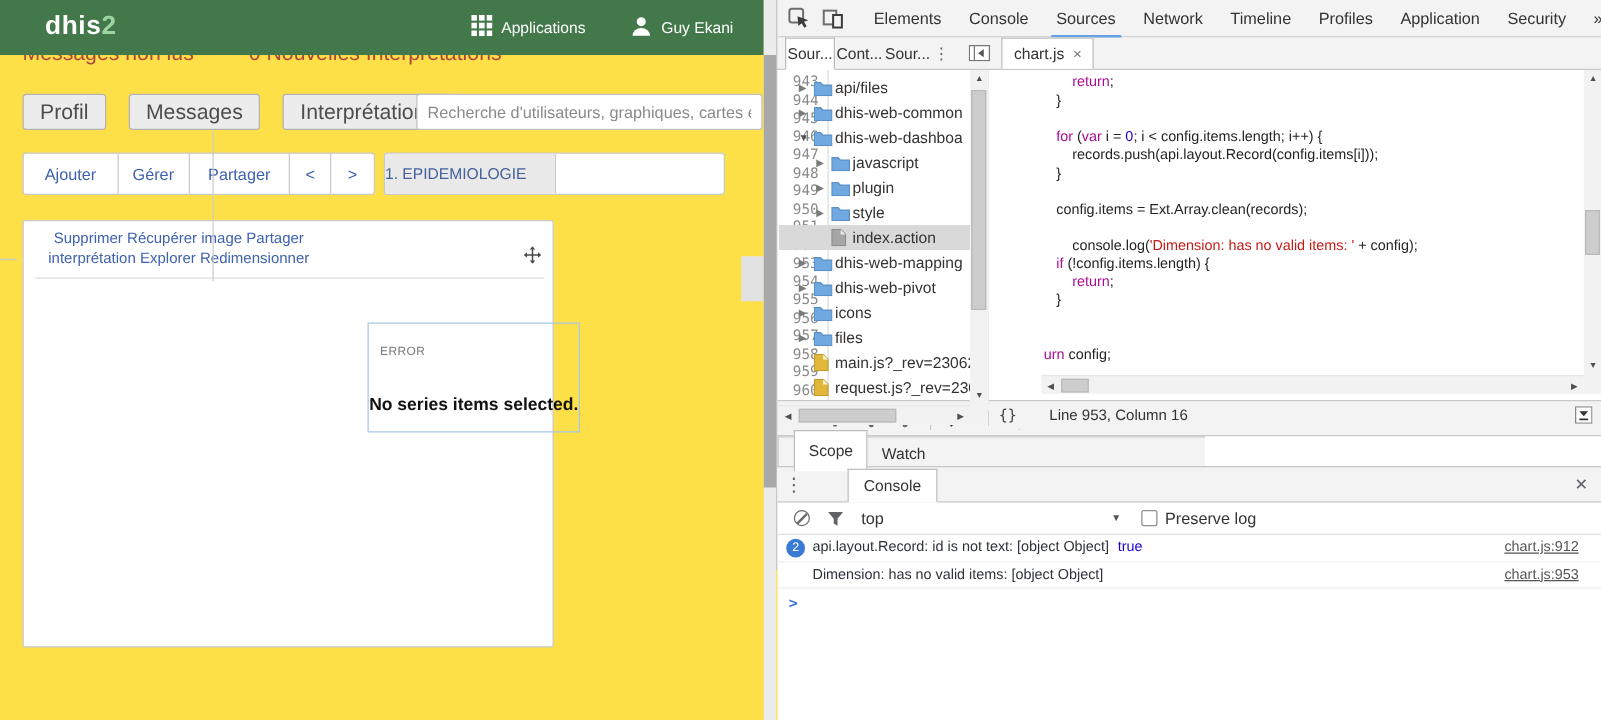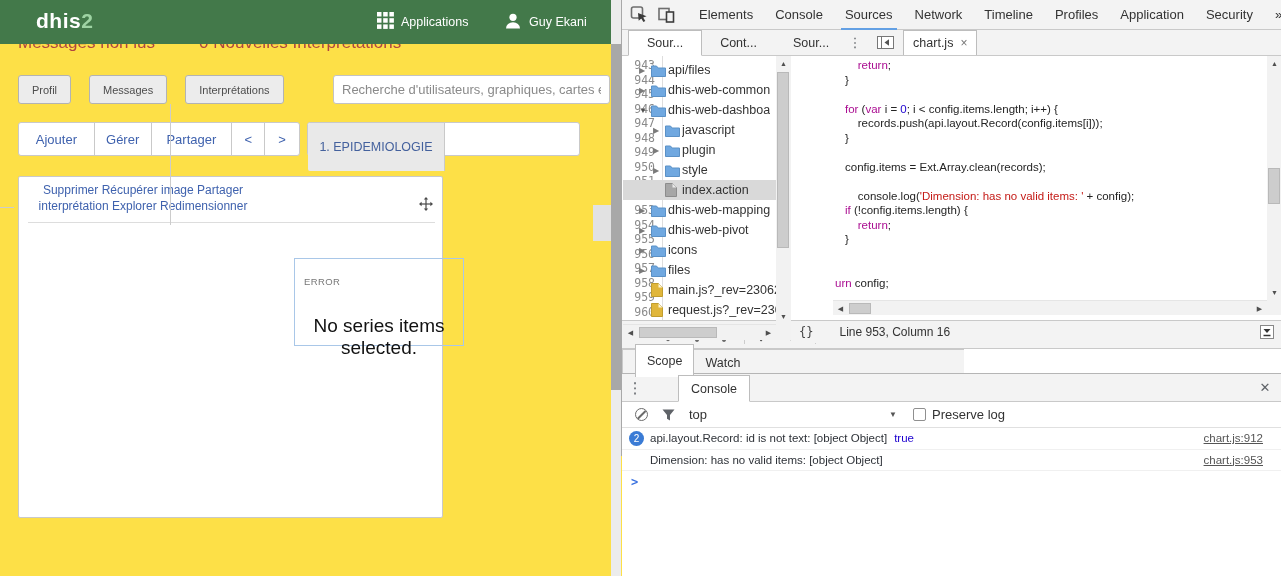--- a/index.html
+++ b/index.html
@@ -19,59 +19,59 @@
   #brand .two{color:var(--brand2);}
   .hdr-group{top:0;height:44px;display:flex;align-items:center;gap:7px;color:#fff;font-size:12.5px;}
   #apps-group{left:377px;}
   #user-group{left:504px;}
   #page-scrollbar{left:611px;top:0;width:10px;height:576px;background:#ececec;z-index:3;}
   #page-scroll-thumb{left:0;top:44px;width:10px;height:346px;background:#a8a8a8;}
   #inner-thumb{left:593px;top:205px;width:18px;height:36px;background:#e2e2e2;}
 
   #app-tabs{left:18px;top:75px;display:flex;gap:18px;}
   .app-tab{height:29px;padding:0 13px;display:flex;align-items:center;background:#ececec;
-    border:1px solid #b3b3b3;border-radius:3px;color:#4d4d4d;font-size:11px;cursor:default;}
+    border:1px solid #b3b3b3;border-radius:3px;color:#4d4d4d;font-size:17px;cursor:default;}
   #search-input{left:333px;top:75px;width:277px;height:29px;border:1px solid #c3c3c3;border-radius:3px;
     padding:0 8px;font-size:13px;color:#444;}
   #search-input::placeholder{color:#8a8a8a;}
   #stray-vline{left:170px;top:104px;width:1px;height:121px;background:#ccc;z-index:4;}
   #edge-hline{left:0;top:207px;width:14px;height:1px;background:#ccc;}
 
   #dash-toolbar{left:18px;top:122px;width:282px;height:34px;background:#fff;border:1px solid #c9c9c9;
     border-radius:3px;display:flex;}
   .tb-cell{display:flex;align-items:center;justify-content:center;color:var(--blue);font-size:13px;
     border-right:1px solid #c9c9c9;cursor:pointer;}
   .tb-cell:last-child{border-right:none;}
   #dash-tabstrip{left:307px;top:122px;width:273px;height:34px;background:#fff;border:1px solid #c9c9c9;border-radius:3px;}
-  #dash-tab{left:0;top:0;width:137px;height:48px;background:#e9e9e9;border-right:1px solid #c9c9c9;
-    border-radius:2px 0 0 2px;display:flex;align-items:center;justify-content:center;color:#44619d;font-size:12.5px;}
+  #dash-tab{left:0;top:0;width:137px;height:32px;background:#e9e9e9;border-right:1px solid #c9c9c9;
+    border-radius:2px 0 0 2px;display:flex;align-items:center;color:#44619d;font-size:12.5px;}
 
   #widget{left:18px;top:176px;width:425px;height:342px;background:#fff;border:1px solid #c9c9c9;border-radius:2px;}
   #widget-links{left:8px;top:5px;width:232px;text-align:center;font-size:12px;line-height:16px;color:var(--blue);}
   #widget-links .wlink{cursor:pointer;}
   #widget-sep{left:9px;top:45px;width:407px;height:1px;background:#ddd;}
   #move-icon{left:400px;top:20px;}
   #error-box{left:294px;top:258px;width:170px;height:88px;border:1px solid #a9c7e8;z-index:2;background:transparent;}
   #error-label{left:9px;top:17px;font-size:9.5px;letter-spacing:.4px;color:#777;}
-  #error-msg{left:0;right:0;top:56px;text-align:center;font-size:19px;color:#111;}
+  #error-msg{left:0;right:0;top:56px;text-align:center;font-size:14px;color:#111;font-weight:bold;}
 
   
   #devtools{left:621px;top:0;width:660px;height:456px;background:#fff;border-left:1px solid #a8a8a8;}
   #dt-toolbar1{left:0;top:0;width:660px;height:30px;background:#f3f3f3;border-bottom:1px solid #c9c9c9;
     display:flex;align-items:center;}
   .vsep{width:1px;height:19px;background:#ccc;margin:0 6px;}
   .dt-tab{height:30px;display:flex;align-items:center;padding:0 11px;font-size:13px;color:#333;position:relative;cursor:pointer;}
   .dt-tab.active::after{content:"";position:absolute;left:7px;right:7px;bottom:0;height:2px;background:var(--underline);}
   .icon-btn{display:flex;align-items:center;justify-content:center;cursor:pointer;}
   .glyph{color:#5f6368;}
   #dt-toolbar2{left:0;top:30px;width:660px;height:26px;background:#f3f3f3;border-bottom:1px solid #c9c9c9;
     display:flex;align-items:flex-end;}
   .wtab{background:#fff;border:1px solid #bdbdbd;border-bottom:none;font-size:12.5px;color:#333;
     display:flex;align-items:center;position:relative;z-index:2;cursor:pointer;}
-  .subtab{font-size:12.5px;color:#333;padding:0 18px;display:flex;align-items:center;height:25px;cursor:pointer;}
+  .subtab{font-size:12.5px;color:#333;padding:0 1px;display:flex;align-items:center;height:25px;cursor:pointer;}
   .subtab.active{background:#fff;border:1px solid #bdbdbd;border-bottom:1px solid #fff;height:26px;margin-bottom:-1px;}
 
   #dt-tree{left:1px;top:56px;width:168px;height:268px;overflow:hidden;border-right:1px solid #c9c9c9;padding-top:4px;}
   .trow{height:20px;display:flex;align-items:center;white-space:nowrap;font-size:12.5px;color:#333;cursor:pointer;}
   .trow.sel{background:#d9d9d9;}
   .tw{width:12px;font-size:8px;color:#7a7a7a;flex:none;}
   .tw.exp{color:#4f4f4f;}
   .ticon{width:17px;flex:none;display:flex;align-items:center;}
   .tlabel{overflow:hidden;}
 

